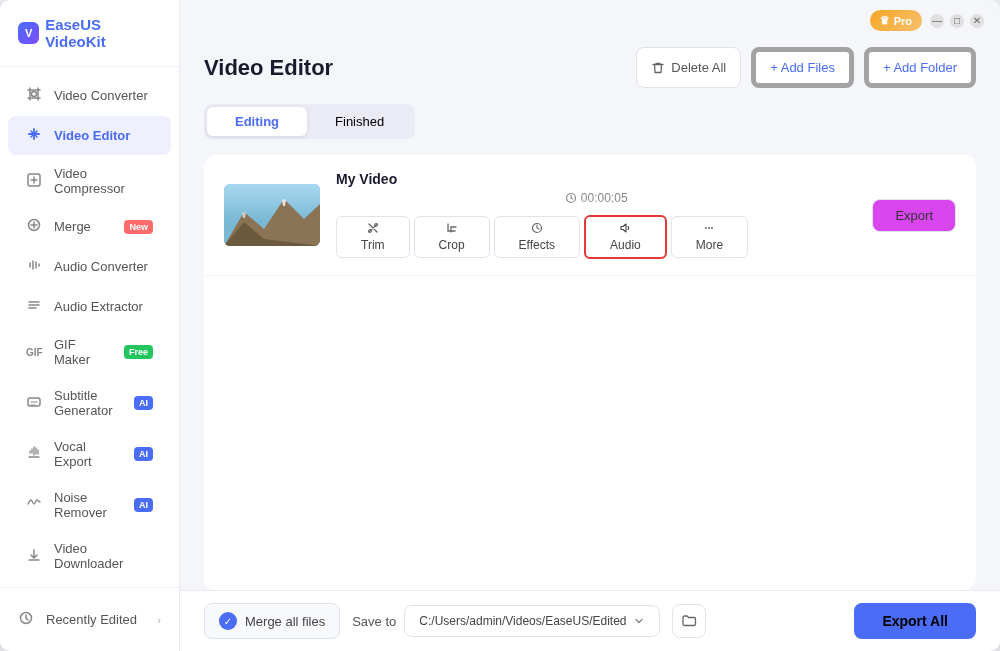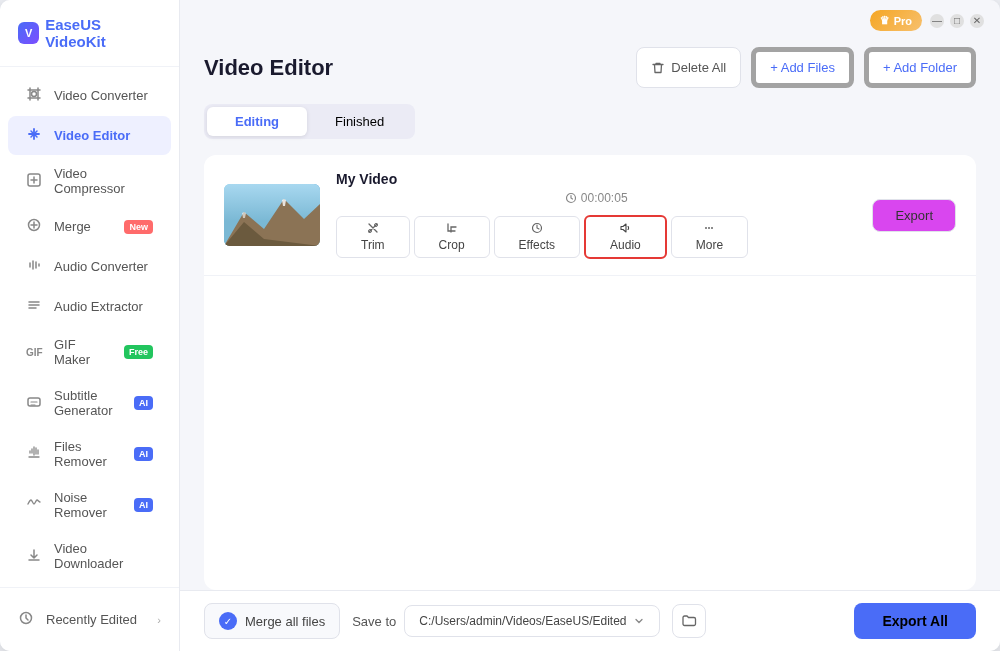--- a/index.html
+++ b/index.html
@@ -473,21 +473,21 @@
       <span class="sidebar-badge badge-ai">AI</span>
     </div>
 
     <div class="sidebar-item">
       <span class="sidebar-icon">
         <svg width="16" height="16" viewBox="0 0 16 16" fill="none">
             <path d="M8 2v8M6 4v4M10 3v6M4 6v2M12 5v4" stroke="#888" stroke-width="1.3" stroke-linecap="round"></path>
             <path d="M3 12h10" stroke="#888" stroke-width="1.3" stroke-linecap="round"></path>
           </svg>
       </span>
-      <span>Files Remover</span>
+      <span>Vocal Export</span>
       <span class="sidebar-badge badge-ai">AI</span>
     </div>
 
     <div class="sidebar-item">
       <span class="sidebar-icon">
         <svg width="16" height="16" viewBox="0 0 16 16" fill="none">
             <path d="M2 8c1-2 2-4 3-4s2 4 3 4 2-4 3-4 2 2 3 2" stroke="#888" stroke-width="1.4" stroke-linecap="round"></path>
           </svg>
       </span>
       <span>Noise Remover</span>

